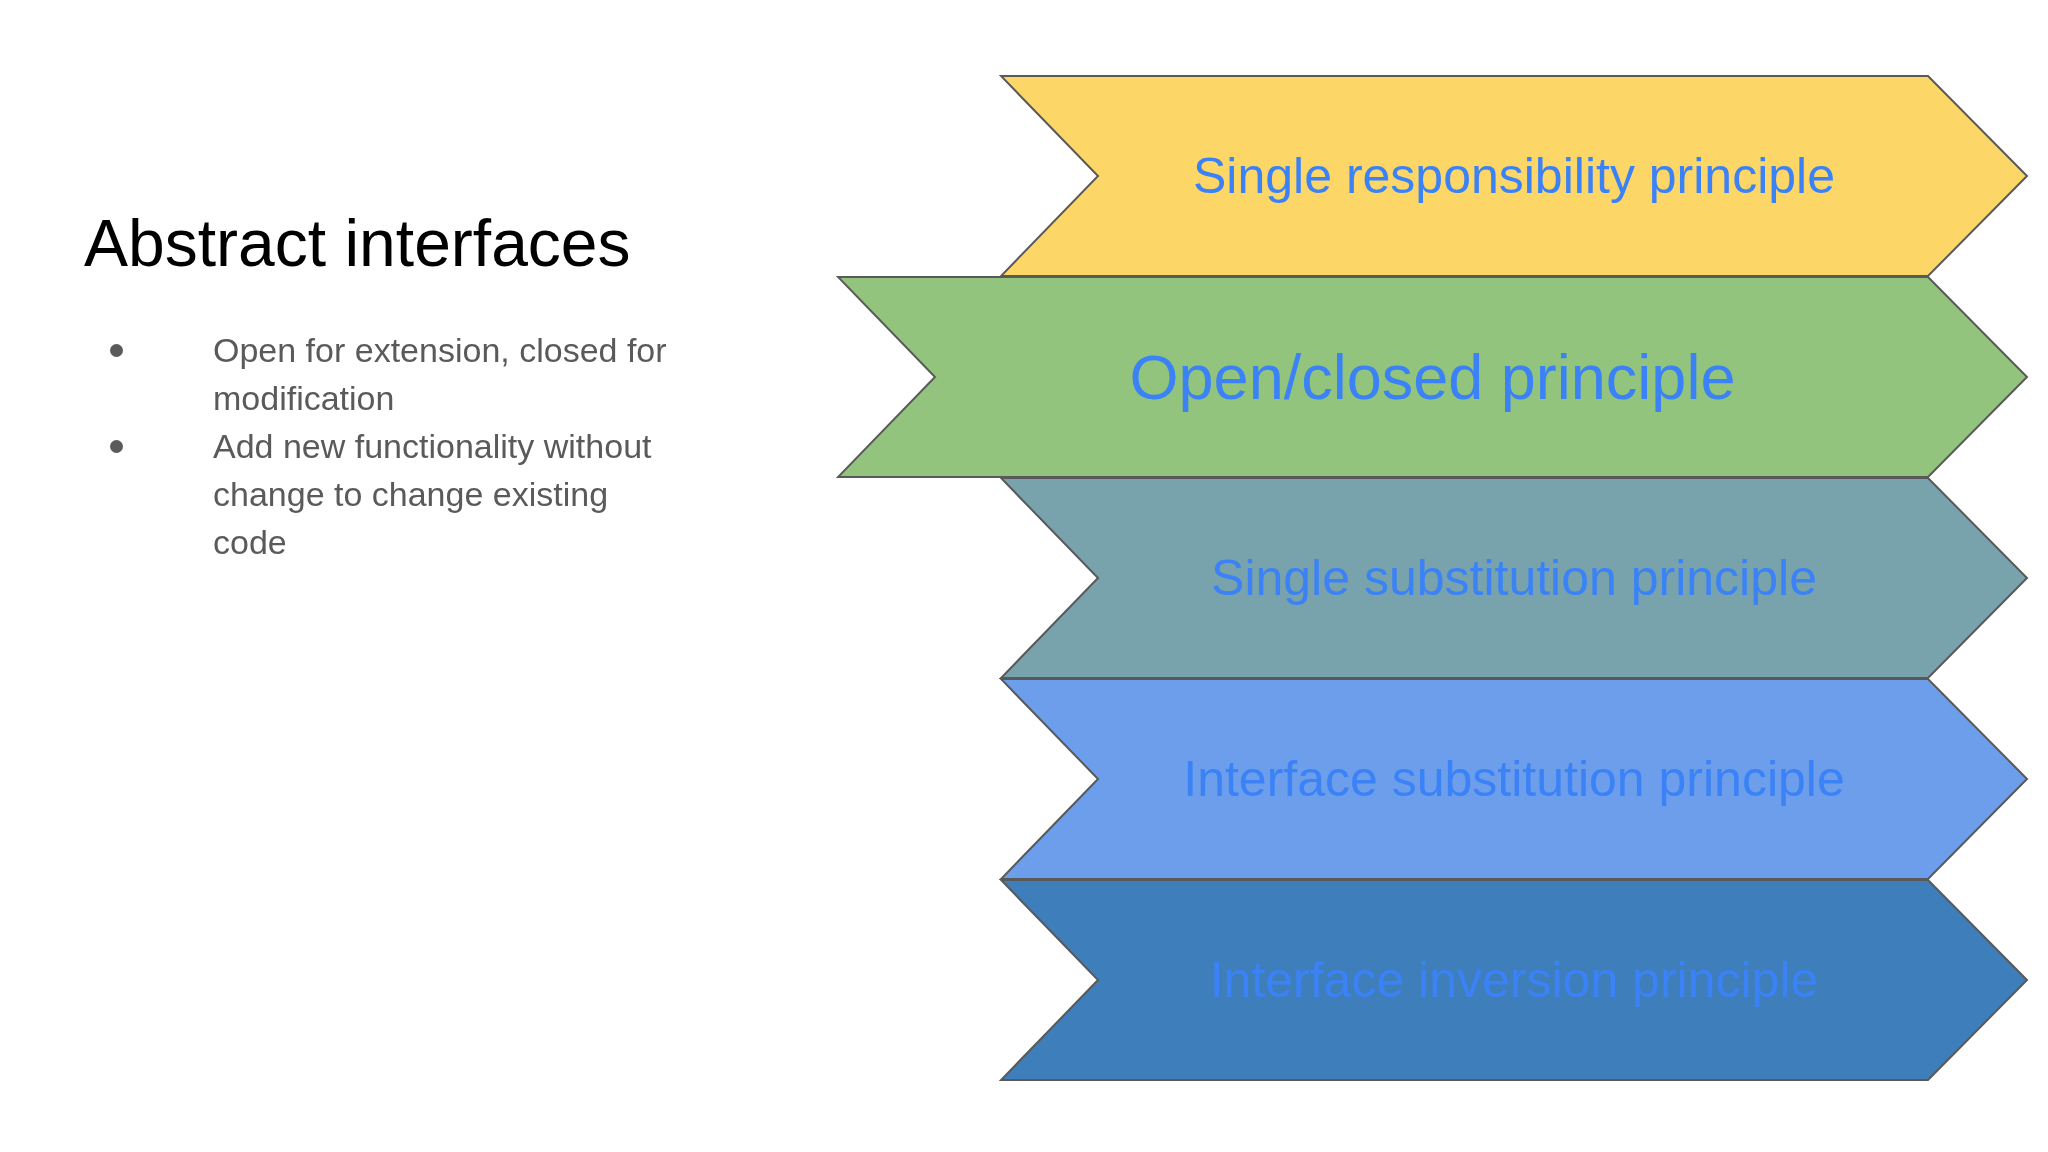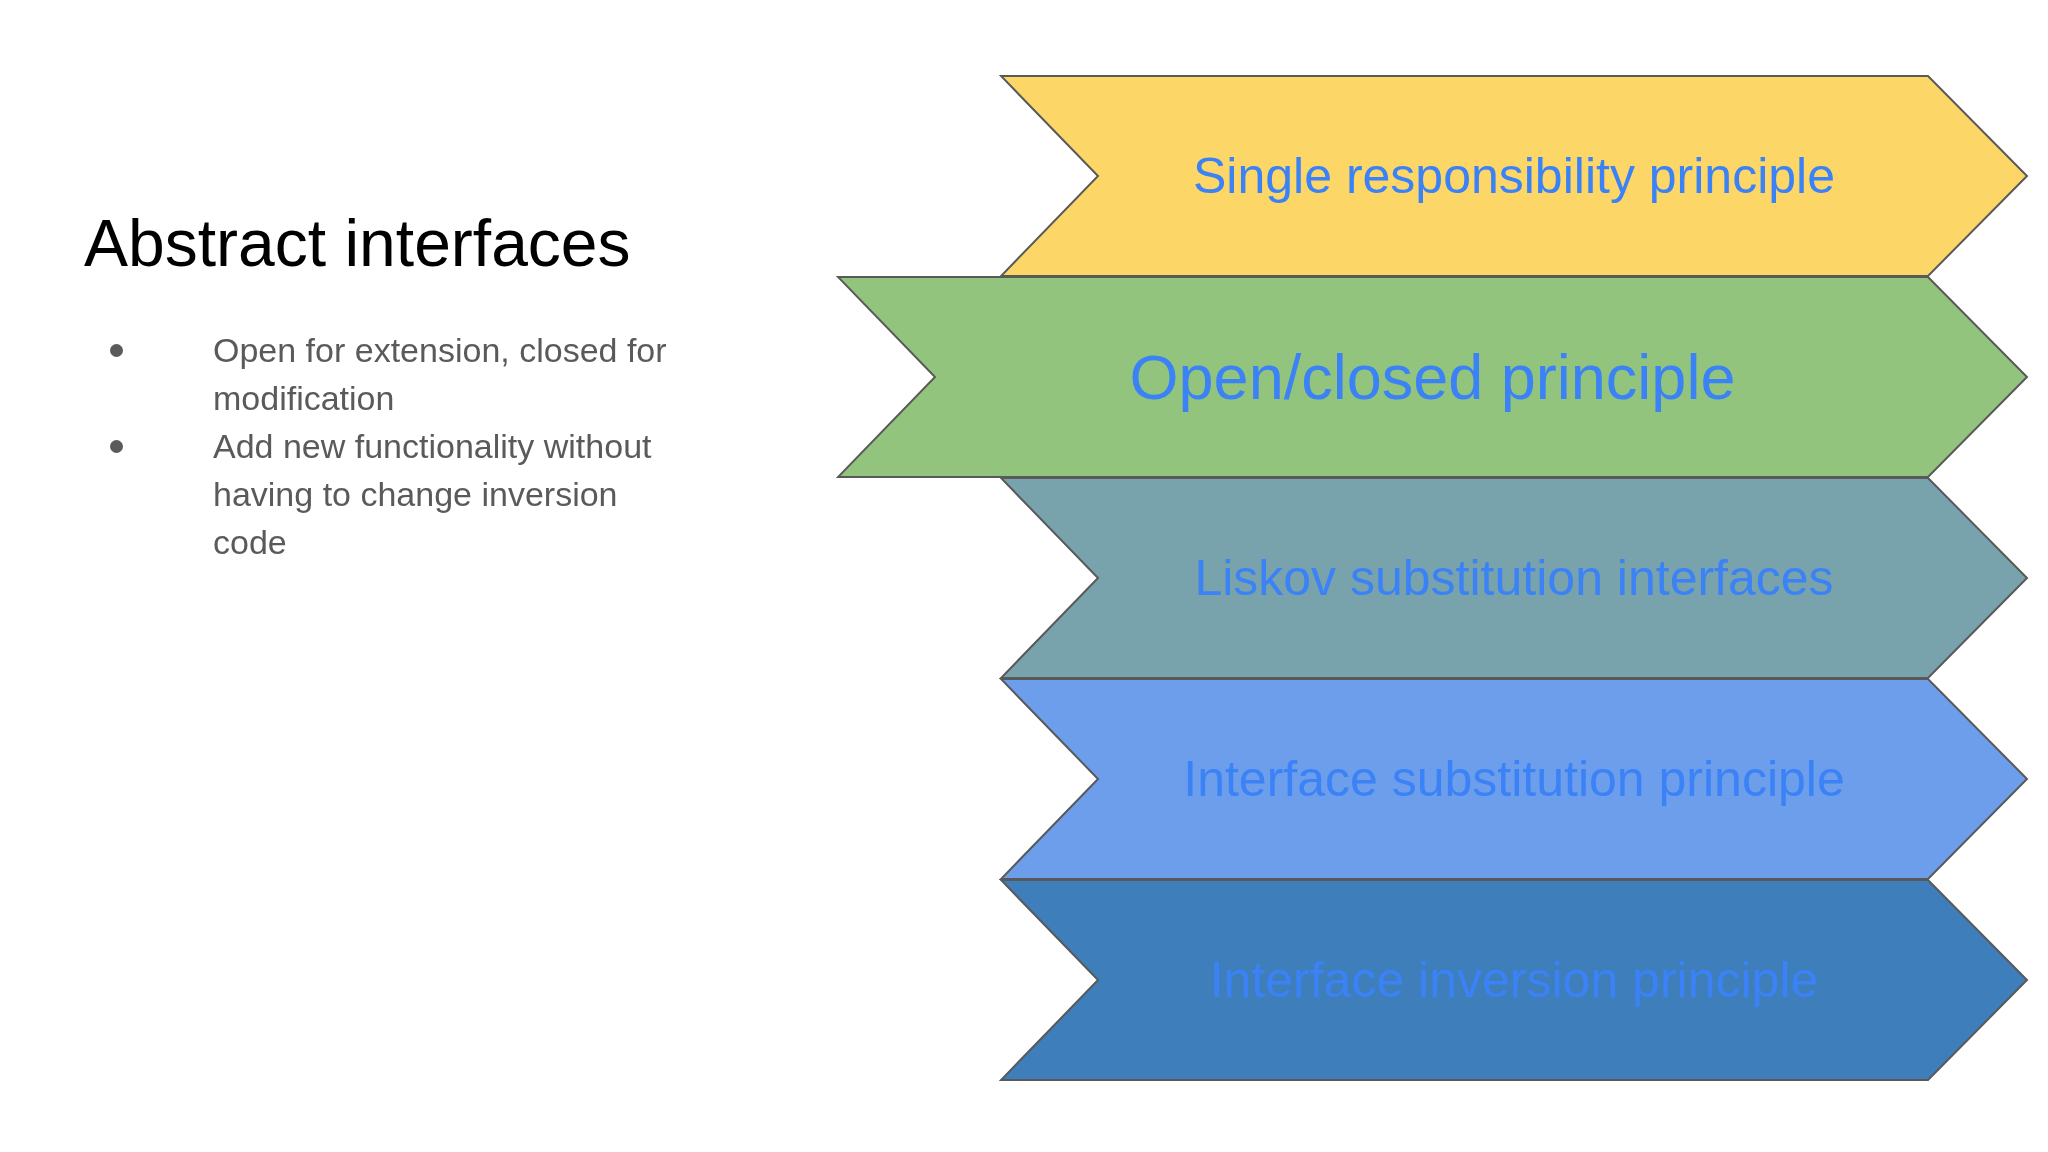--- a/index.html
+++ b/index.html
@@ -96,40 +96,40 @@
 
   <div class="title">Abstract interfaces</div>
 
   <ul class="bullets">
     <li>
       <span class="bullet-dot"></span>
       <span class="bullet-text">Open for extension, closed for modification</span>
     </li>
     <li>
       <span class="bullet-dot"></span>
-      <span class="bullet-text">Add new functionality without having to change inversion code</span>
+      <span class="bullet-text">Add new functionality without change to change existing code</span>
     </li>
   </ul>
 
   <div>
 
     <svg class="chevron-svg svg-a row-1" viewBox="0 0 1031 203">
       <polygon points="2,1 929,1 1028,101 929,201 2,201 99,101" stroke-width="2" fill="#FCD768" stroke="#595959"></polygon>
     </svg>
     <div class="chevron-label lbl-a row-1">Single responsibility principle</div>
 
     <svg class="chevron-svg svg-b row-2" viewBox="0 0 1194 203">
       <polygon points="2,1 1092,1 1191,101 1092,201 2,201 99,101" stroke-width="2" fill="#93C47D" stroke="#595959"></polygon>
     </svg>
     <div class="chevron-label emphasis lbl-b row-2">Open/closed principle</div>
 
     <svg class="chevron-svg svg-a row-3" viewBox="0 0 1031 203">
       <polygon points="2,1 929,1 1028,101 929,201 2,201 99,101" stroke-width="2" fill="#78A3AD" stroke="#595959"></polygon>
     </svg>
-    <div class="chevron-label lbl-a row-3">Liskov substitution interfaces</div>
+    <div class="chevron-label lbl-a row-3">Single substitution principle</div>
 
     <svg class="chevron-svg svg-a row-4" viewBox="0 0 1031 203">
       <polygon points="2,1 929,1 1028,101 929,201 2,201 99,101" stroke-width="2" fill="#6D9EEB" stroke="#595959"></polygon>
     </svg>
     <div class="chevron-label lbl-a row-4">Interface substitution principle</div>
 
     <svg class="chevron-svg svg-a row-5" viewBox="0 0 1031 203">
       <polygon points="2,1 929,1 1028,101 929,201 2,201 99,101" stroke-width="2" fill="#3E7EBB" stroke="#595959"></polygon>
     </svg>
     <div class="chevron-label lbl-a row-5">Interface inversion principle</div>

